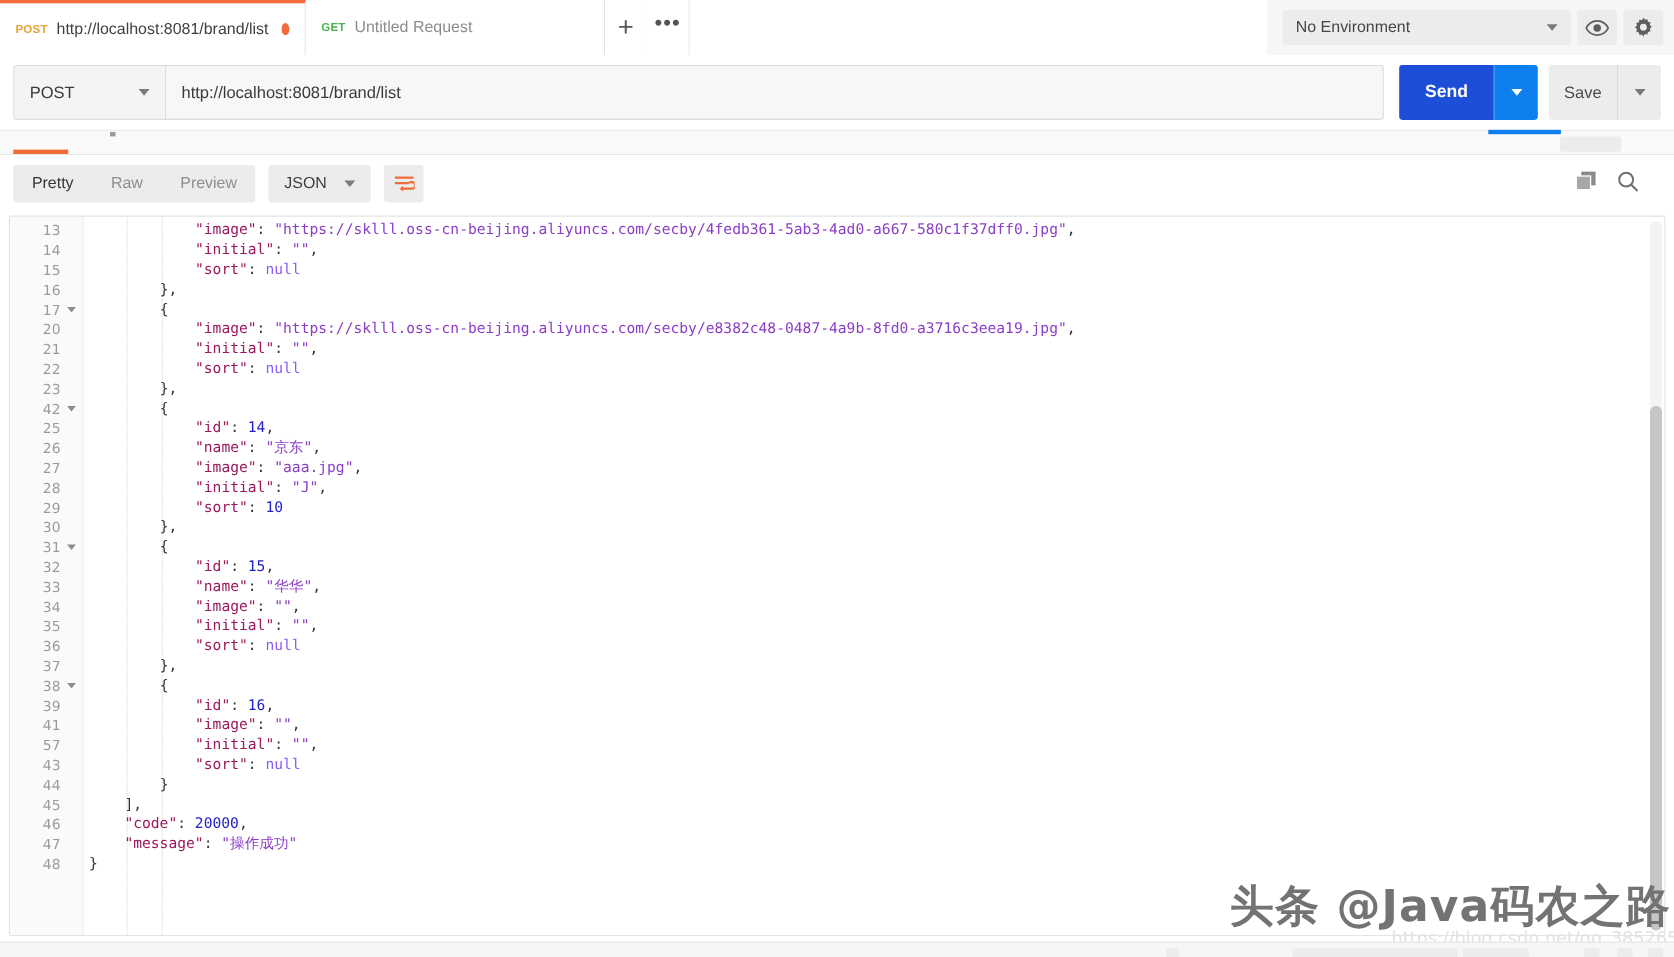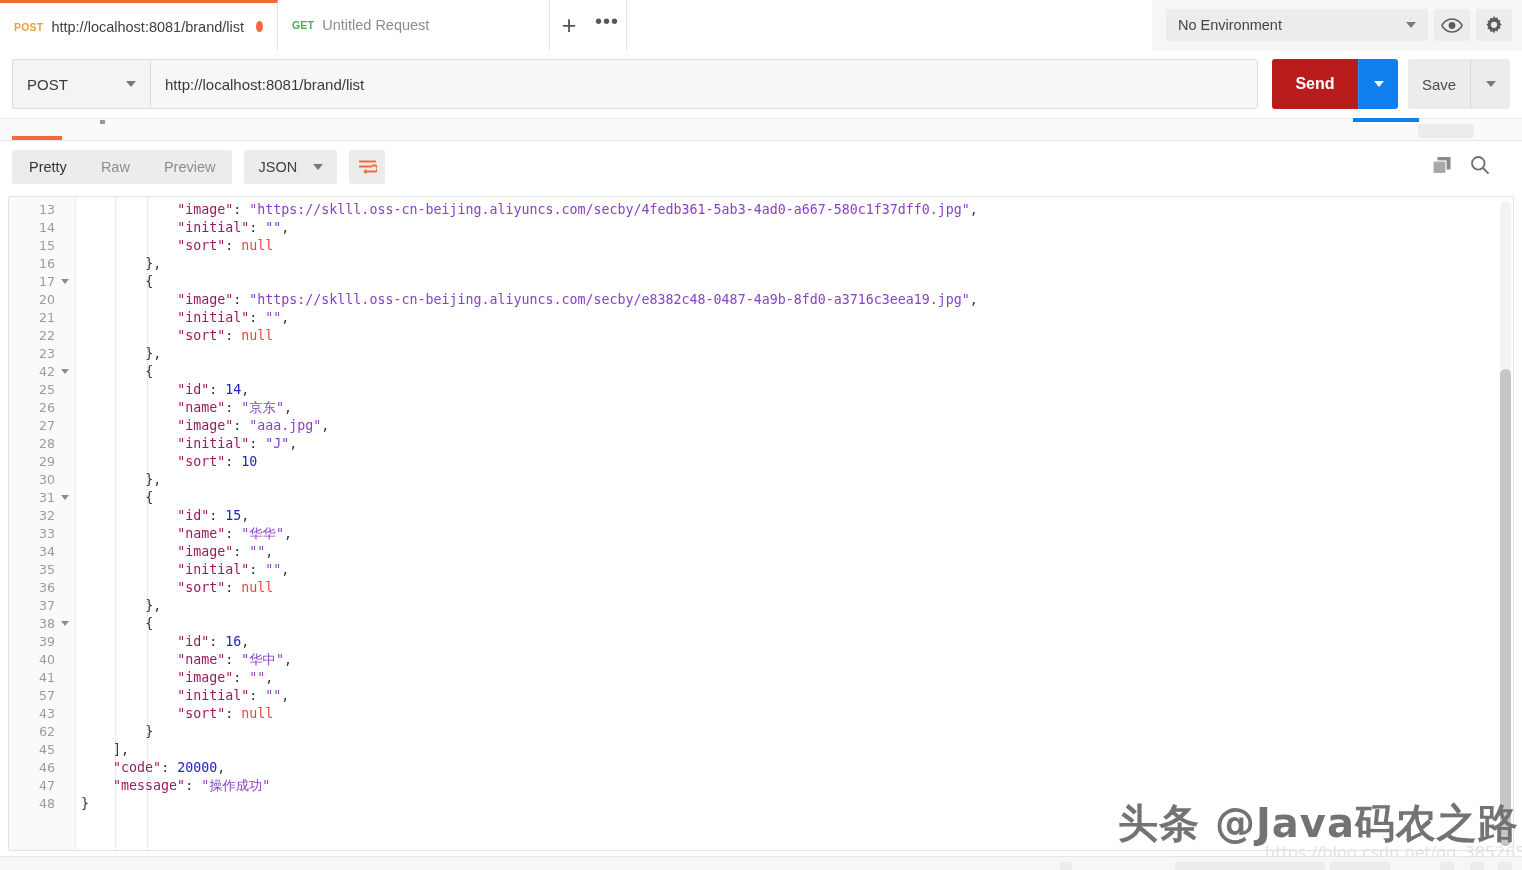--- a/index.html
+++ b/index.html
@@ -82,21 +82,21 @@
     padding: 0 14px; font-size: 15px; color: #3a3a3a;
   }
   .url-input {
     flex: 1; height: 50px; background: #f7f7f7;
     border: 1px solid #dcdcdc; border-radius: 0 3px 3px 0;
     display: flex; align-items: center; padding: 0 14px;
     font-size: 15px; color: #3a3a3a;
   }
   .send-group { display:flex; margin-left: 14px; }
   .send-btn {
-    width: 86px; height: 50px; background: #b91c1c; color: #fff;
+    width: 86px; height: 50px; background: #1d4ed8; color: #fff;
     display:flex; align-items:center; justify-content:center;
     font-size: 16px; font-weight: bold; border-radius: 3px 0 0 3px;
   }
   .send-caret {
     width: 40px; height: 50px; background: #0f7ff0;
     border-left: 1px solid #2f90f5; border-radius: 0 3px 3px 0;
     display:flex; align-items:center; justify-content:center;
   }
   .caret-w { width:0;height:0;border-left:5px solid transparent;border-right:5px solid transparent;border-top:6px solid #fff; }
   .save-group { display:flex; margin-left: 10px; }
@@ -190,21 +190,21 @@
   }
   .fold {
     position: absolute; left: 52px; top: 6px;
     width:0;height:0;border-left:4px solid transparent;border-right:4px solid transparent;border-top:5px solid #8d8d8d;
   }
   .ctext { position: absolute; left: 72px; color: #333; }
 
   .k   { color: #9b1a5e; }   
   .s   { color: #8b3fc7; }   
   .n   { color: #2020c8; }   
-  .nul { color: #ef4444; }   
+  .nul { color: #8b5cf6; }   
   .p   { color: #333333; }   
 
   
   .vscroll {
     position: absolute; right: 2px; top: 4px; width: 11px; height: 645px;
     background: #f3f3f3; border-radius: 6px;
   }
   .vthumb {
     position: absolute; left: 0; top: 168px; width: 11px; height: 477px;
     background: #c6c6c6; border-radius: 6px;
@@ -357,25 +357,24 @@
       <div class="cline"><span class="lnum">30</span><span class="ctext" style="left: 136.16px;"><span class="p">},</span></span></div>
       <div class="cline"><span class="lnum">31</span><span class="fold"></span><span class="ctext" style="left: 136.16px;"><span class="p">{</span></span></div>
       <div class="cline"><span class="lnum">32</span><span class="ctext" style="left: 168.24px;"><span class="k">"id"</span><span class="p">: </span><span class="n">15</span><span class="p">,</span></span></div>
       <div class="cline"><span class="lnum">33</span><span class="ctext" style="left: 168.24px;"><span class="k">"name"</span><span class="p">: </span><span class="s">"华华"</span><span class="p">,</span></span></div>
       <div class="cline"><span class="lnum">34</span><span class="ctext" style="left: 168.24px;"><span class="k">"image"</span><span class="p">: </span><span class="s">""</span><span class="p">,</span></span></div>
       <div class="cline"><span class="lnum">35</span><span class="ctext" style="left: 168.24px;"><span class="k">"initial"</span><span class="p">: </span><span class="s">""</span><span class="p">,</span></span></div>
       <div class="cline"><span class="lnum">36</span><span class="ctext" style="left: 168.24px;"><span class="k">"sort"</span><span class="p">: </span><span class="nul">null</span></span></div>
       <div class="cline"><span class="lnum">37</span><span class="ctext" style="left: 136.16px;"><span class="p">},</span></span></div>
       <div class="cline"><span class="lnum">38</span><span class="fold"></span><span class="ctext" style="left: 136.16px;"><span class="p">{</span></span></div>
       <div class="cline"><span class="lnum">39</span><span class="ctext" style="left: 168.24px;"><span class="k">"id"</span><span class="p">: </span><span class="n">16</span><span class="p">,</span></span></div>
-      <div class="cline"><span class="lnum">40</span><span class="ctext" style="left: 168.24px;"><span class="k">"name"</span><span class="p">: </span><span class="s">"华中"</span><span class="p">,</span></span></div>
       <div class="cline"><span class="lnum">41</span><span class="ctext" style="left: 168.24px;"><span class="k">"image"</span><span class="p">: </span><span class="s">""</span><span class="p">,</span></span></div>
       <div class="cline"><span class="lnum">57</span><span class="ctext" style="left: 168.24px;"><span class="k">"initial"</span><span class="p">: </span><span class="s">""</span><span class="p">,</span></span></div>
       <div class="cline"><span class="lnum">43</span><span class="ctext" style="left: 168.24px;"><span class="k">"sort"</span><span class="p">: </span><span class="nul">null</span></span></div>
-      <div class="cline"><span class="lnum">62</span><span class="ctext" style="left: 136.16px;"><span class="p">}</span></span></div>
+      <div class="cline"><span class="lnum">44</span><span class="ctext" style="left: 136.16px;"><span class="p">}</span></span></div>
       <div class="cline"><span class="lnum">45</span><span class="ctext" style="left: 104.08px;"><span class="p">],</span></span></div>
       <div class="cline"><span class="lnum">46</span><span class="ctext" style="left: 104.08px;"><span class="k">"code"</span><span class="p">: </span><span class="n">20000</span><span class="p">,</span></span></div>
       <div class="cline"><span class="lnum">47</span><span class="ctext" style="left: 104.08px;"><span class="k">"message"</span><span class="p">: </span><span class="s">"操作成功"</span></span></div>
       <div class="cline"><span class="lnum">48</span><span class="ctext" style="left: 72px;"><span class="p">}</span></span></div>
     </div>
   <div class="vscroll">
     <div class="vthumb"></div>
   </div>
 </div>
 

